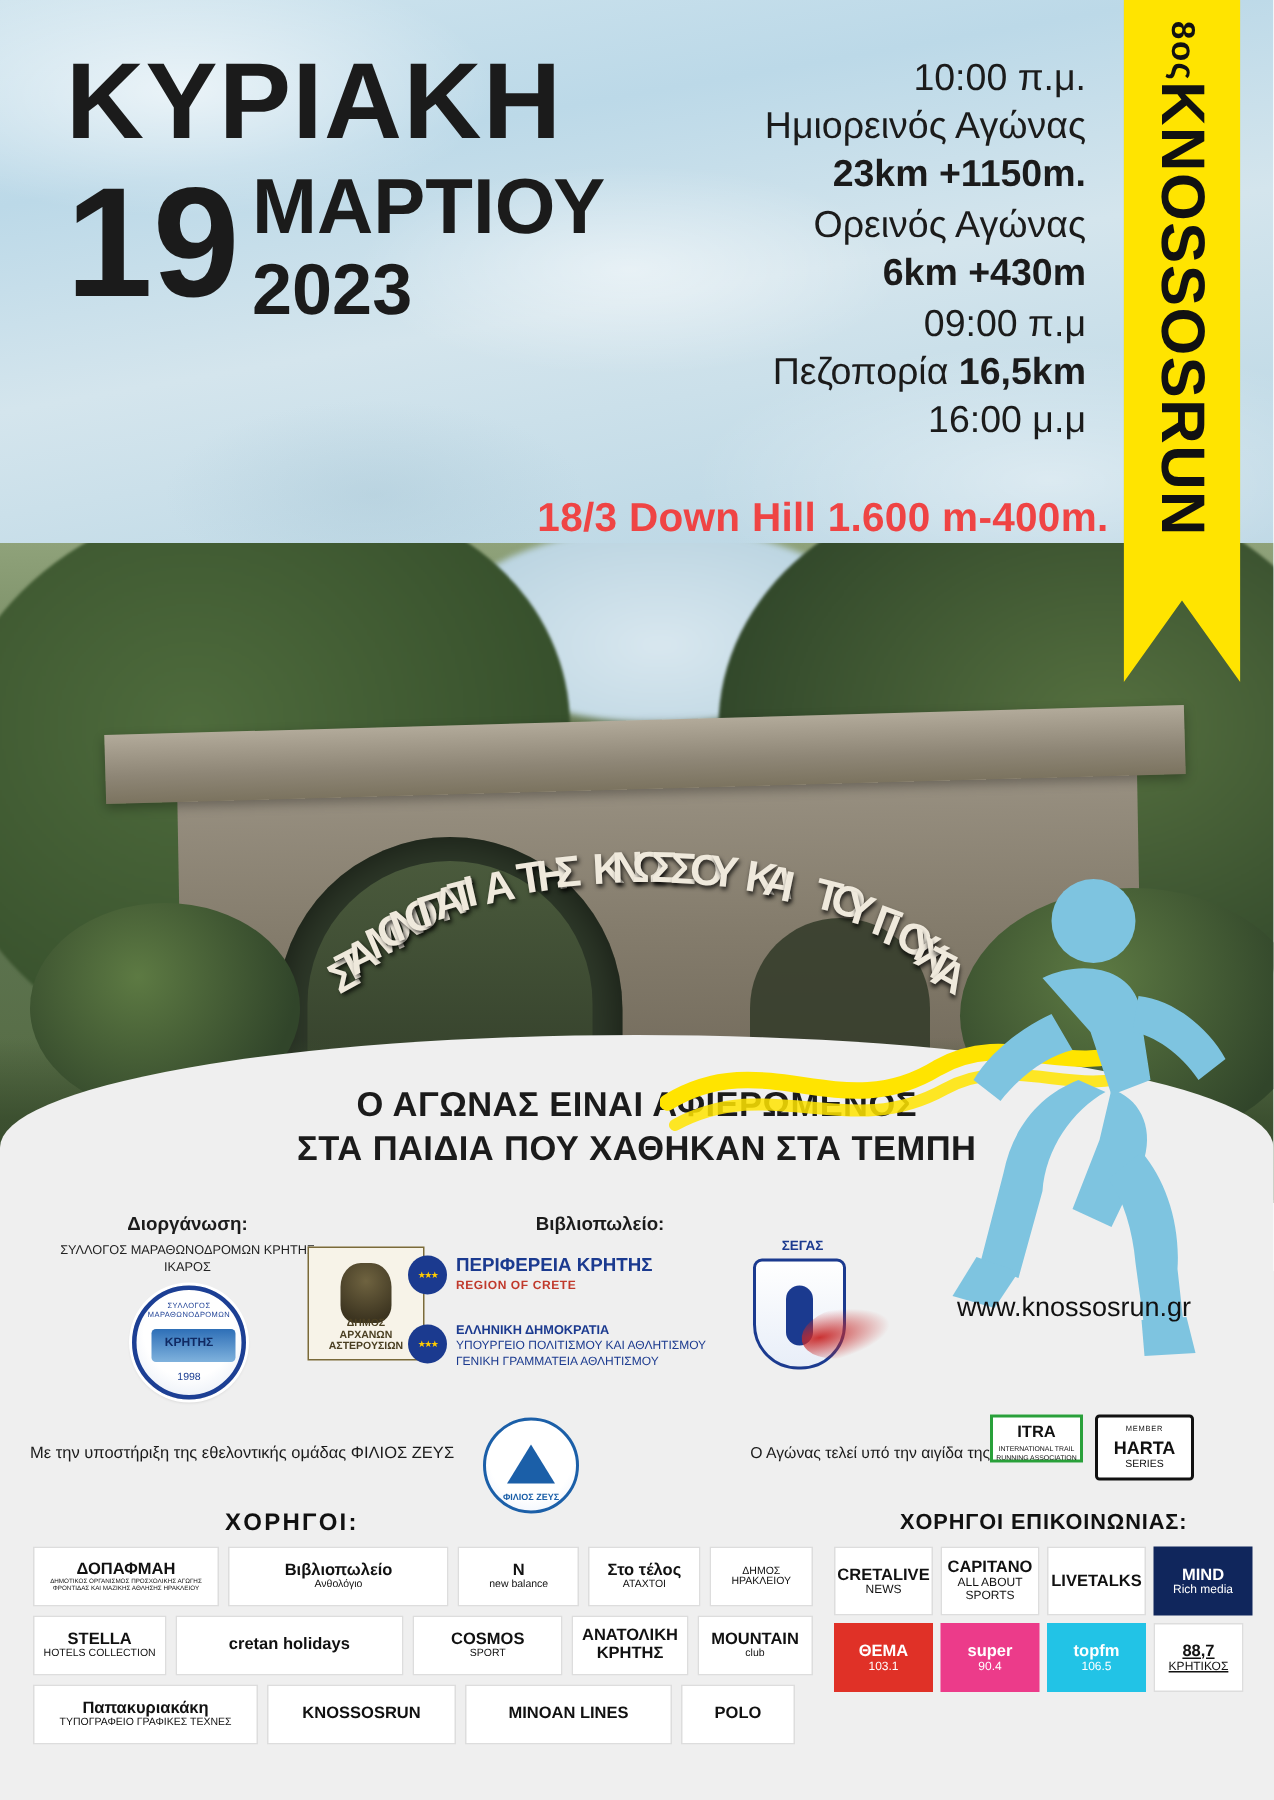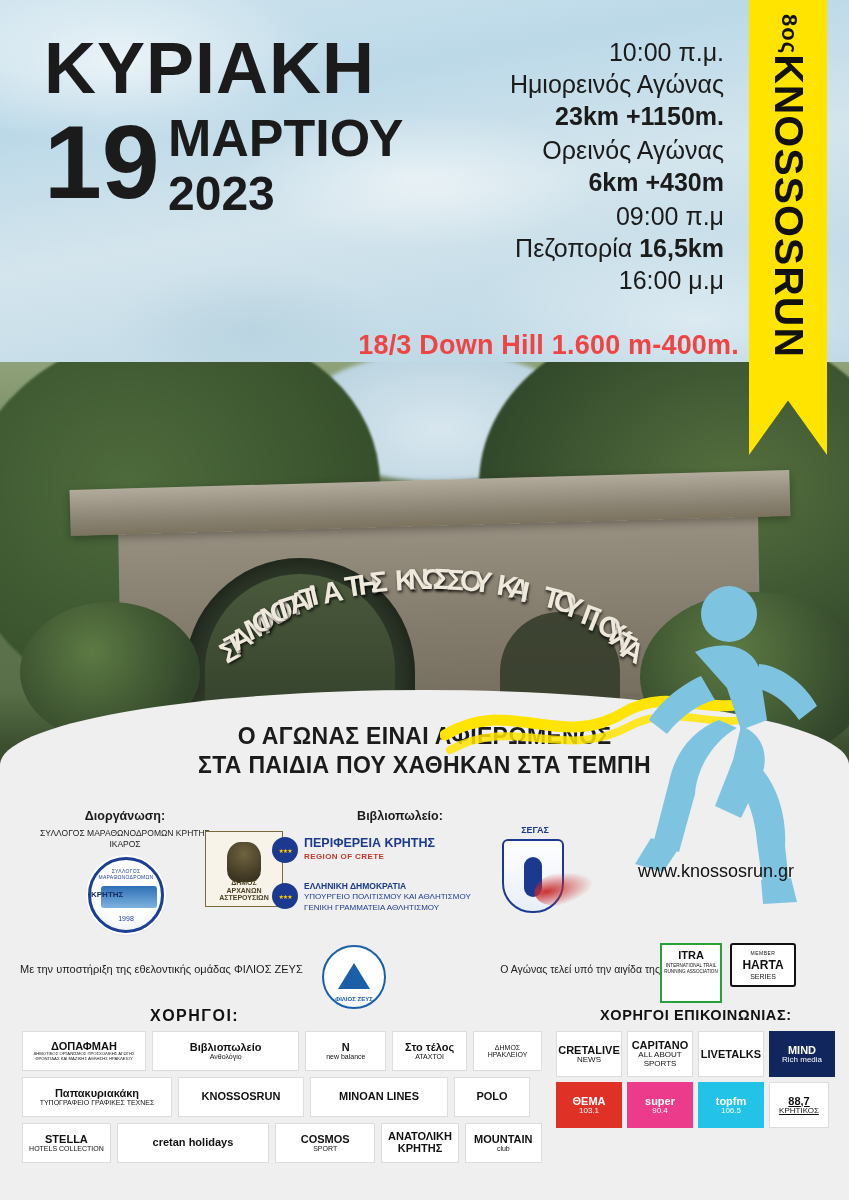--- a/index.html
+++ b/index.html
@@ -187,21 +187,21 @@
   .badge-ikaros {
     position: absolute; left: 88px; top: 62px; width: 76px; height: 76px;
     border-radius: 50%;
     background: radial-gradient(circle at 50% 40%, #ffffff 55%, #dfe7f3 100%);
     border: 3px solid #1c3f94;
     box-shadow: 0 0 0 2px #fff, 0 1px 3px rgba(0,0,0,.3);
     overflow: hidden;
   }
   .badge-ikaros .bi-top { position:absolute; left:0; top:8px; width:100%; font-size:5px; text-align:center; color:#1c3f94; letter-spacing:.3px;}
   .badge-ikaros .bi-mid { position:absolute; left:10px; top:26px; width:56px; height:22px; background:linear-gradient(180deg,#2e6fb7,#7fb2dd); border-radius:3px;}
-  .badge-ikaros .bi-name { position:absolute; left:0; top:30px; width:100%; font-size:8px; font-weight:bold; color:#102a63;}
+  .badge-ikaros .bi-name { position:absolute; left:0; top:30px; width:100%; font-size:8px; font-weight:bold; text-align:center; color:#102a63;}
   .badge-ikaros .bi-year { position:absolute; left:0; bottom:8px; width:100%; font-size:7px; text-align:center; color:#1c3f94;}
 
   .co-title { position: absolute; left: 300px; top: 14px; width: 200px; }
 
   .logo-arxanon {
     position: absolute; left: 205px; top: 36px; width: 78px; height: 76px;
     border: 1px solid #7a6a3a; background: #f7f3e8;
   }
   .logo-arxanon .la-fig { position:absolute; left:50%; top:10px; transform:translateX(-50%); width:34px; height:40px;
     background: radial-gradient(circle at 50% 30%, #6f6340, #3c3420 80%); border-radius: 40% 40% 30% 30%;}
@@ -242,21 +242,21 @@
     background: radial-gradient(circle at 50% 40%, #ffffff 60%, #e6eefb);
     border: 2px solid #1b5fa8;
   }
   .zeus-badge .tri {
     position:absolute; left:50%; top:16px; transform:translateX(-50%);
     width:0; height:0; border-left:16px solid transparent; border-right:16px solid transparent; border-bottom:26px solid #1b5fa8;
   }
   .zeus-badge .zt { position:absolute; left:0; bottom:5px; width:100%; text-align:center; font-size:6px; color:#1b5fa8; font-weight:bold;}
 
   .aegis-line { position:absolute; left: 470px; top: 168px; width: 190px; font-size: 10.5px; color:#1b1b1b; text-align:right;}
-  .itra-box { position:absolute; left: 660px; top: 148px; width: 62px; height: 60px; border:2px solid #29a03a; background:#fff;}
+  .itra-box { position:absolute; left: 660px; top: 148px; width: 62px; height: 32px; border:2px solid #29a03a; background:#fff;}
   .itra-box .i1{ position:absolute; left:0; top:4px; width:100%; text-align:center; font-size:11px; font-weight:bold; color:#111;}
   .itra-box .i2{ position:absolute; left:0; top:18px; width:100%; text-align:center; font-size:4.6px; color:#111; line-height:1.25;}
   .harta-box { position:absolute; left: 730px; top: 148px; width: 66px; height: 44px; border:2px solid #111; background:#fff; border-radius:3px;}
   .harta-box .h1{ position:absolute; left:0; top:5px; width:100%; text-align:center; font-size:5px; color:#111; letter-spacing:.5px;}
   .harta-box .h2{ position:absolute; left:0; top:13px; width:100%; text-align:center; font-size:12px; font-weight:bold; color:#111;}
   .harta-box .h3{ position:absolute; left:0; top:28px; width:100%; text-align:center; font-size:7px; color:#111;}
 
   .decl { position:absolute; right: 18px; top: 62px; width: 230px; text-align:center;}
   .decl .d1 { font-size: 16px; color:#111; }
   .decl .d2 { font-size: 18px; color:#111; margin-top:4px; }
@@ -503,20 +503,52 @@
             </div>
           </div>
           <div class="chip white-b" style="width: 70px;">
             <div>
               <div style="font-size: 11px;"></div>
               <div style="font-size: 7px; font-weight: normal;">ΔΗΜΟΣ ΗΡΑΚΛΕΙΟΥ</div>
             </div>
           </div>
         </div>
         <div class="sp-row">
+          <div class="chip white-b" style="width: 92px;">
+            <div>
+              <div style="font-size: 11px;">STELLA</div>
+              <div style="font-size: 7px; font-weight: normal;">HOTELS COLLECTION</div>
+            </div>
+          </div>
+          <div class="chip white-b" style="width: 158px;">
+            <div>
+              <div style="font-size: 11px;">cretan holidays</div>
+              <div style="font-size: 7px; font-weight: normal;"></div>
+            </div>
+          </div>
+          <div class="chip white-b" style="width: 104px;">
+            <div>
+              <div style="font-size: 11px;">COSMOS</div>
+              <div style="font-size: 7px; font-weight: normal;">SPORT</div>
+            </div>
+          </div>
+          <div class="chip white-b" style="width: 80px;">
+            <div>
+              <div style="font-size: 11px;">ΑΝΑΤΟΛΙΚΗ ΚΡΗΤΗΣ</div>
+              <div style="font-size: 7px; font-weight: normal;"></div>
+            </div>
+          </div>
+          <div class="chip white-b" style="width: 80px;">
+            <div>
+              <div style="font-size: 11px;">MOUNTAIN</div>
+              <div style="font-size: 7px; font-weight: normal;">club</div>
+            </div>
+          </div>
+        </div>
+        <div class="sp-row">
           <div class="chip white-b" style="width: 150px;">
             <div>
               <div style="font-size: 11px;">Παπακυριακάκη</div>
               <div style="font-size: 7px; font-weight: normal;">ΤΥΠΟΓΡΑΦΕΙΟ ΓΡΑΦΙΚΕΣ ΤΕΧΝΕΣ</div>
             </div>
           </div>
           <div class="chip white-b" style="width: 126px;">
             <div>
               <div style="font-size: 11px;">KNOSSOSRUN</div>
               <div style="font-size: 7px; font-weight: normal;"></div>
@@ -525,52 +557,20 @@
           <div class="chip white-b" style="width: 138px;">
             <div>
               <div style="font-size: 11px;">MINOAN LINES</div>
               <div style="font-size: 7px; font-weight: normal;"></div>
             </div>
           </div>
           <div class="chip white-b" style="width: 76px;">
             <div>
               <div style="font-size: 11px;">POLO</div>
               <div style="font-size: 7px; font-weight: normal;"></div>
-            </div>
-          </div>
-        </div>
-        <div class="sp-row">
-          <div class="chip white-b" style="width: 92px;">
-            <div>
-              <div style="font-size: 11px;">STELLA</div>
-              <div style="font-size: 7px; font-weight: normal;">HOTELS COLLECTION</div>
-            </div>
-          </div>
-          <div class="chip white-b" style="width: 158px;">
-            <div>
-              <div style="font-size: 11px;">cretan holidays</div>
-              <div style="font-size: 7px; font-weight: normal;"></div>
-            </div>
-          </div>
-          <div class="chip white-b" style="width: 104px;">
-            <div>
-              <div style="font-size: 11px;">COSMOS</div>
-              <div style="font-size: 7px; font-weight: normal;">SPORT</div>
-            </div>
-          </div>
-          <div class="chip white-b" style="width: 80px;">
-            <div>
-              <div style="font-size: 11px;">ΑΝΑΤΟΛΙΚΗ ΚΡΗΤΗΣ</div>
-              <div style="font-size: 7px; font-weight: normal;"></div>
-            </div>
-          </div>
-          <div class="chip white-b" style="width: 80px;">
-            <div>
-              <div style="font-size: 11px;">MOUNTAIN</div>
-              <div style="font-size: 7px; font-weight: normal;">club</div>
             </div>
           </div>
         </div>
       </div>
     <div class="md-grid">
         <div class="md-row">
           <div class="mchip white-b" style="width: 66px;">
             <div>
               <div style="font-size: 11px;">CRETALIVE</div>
               <div style="font-size: 8px; font-weight: normal;">NEWS</div>

